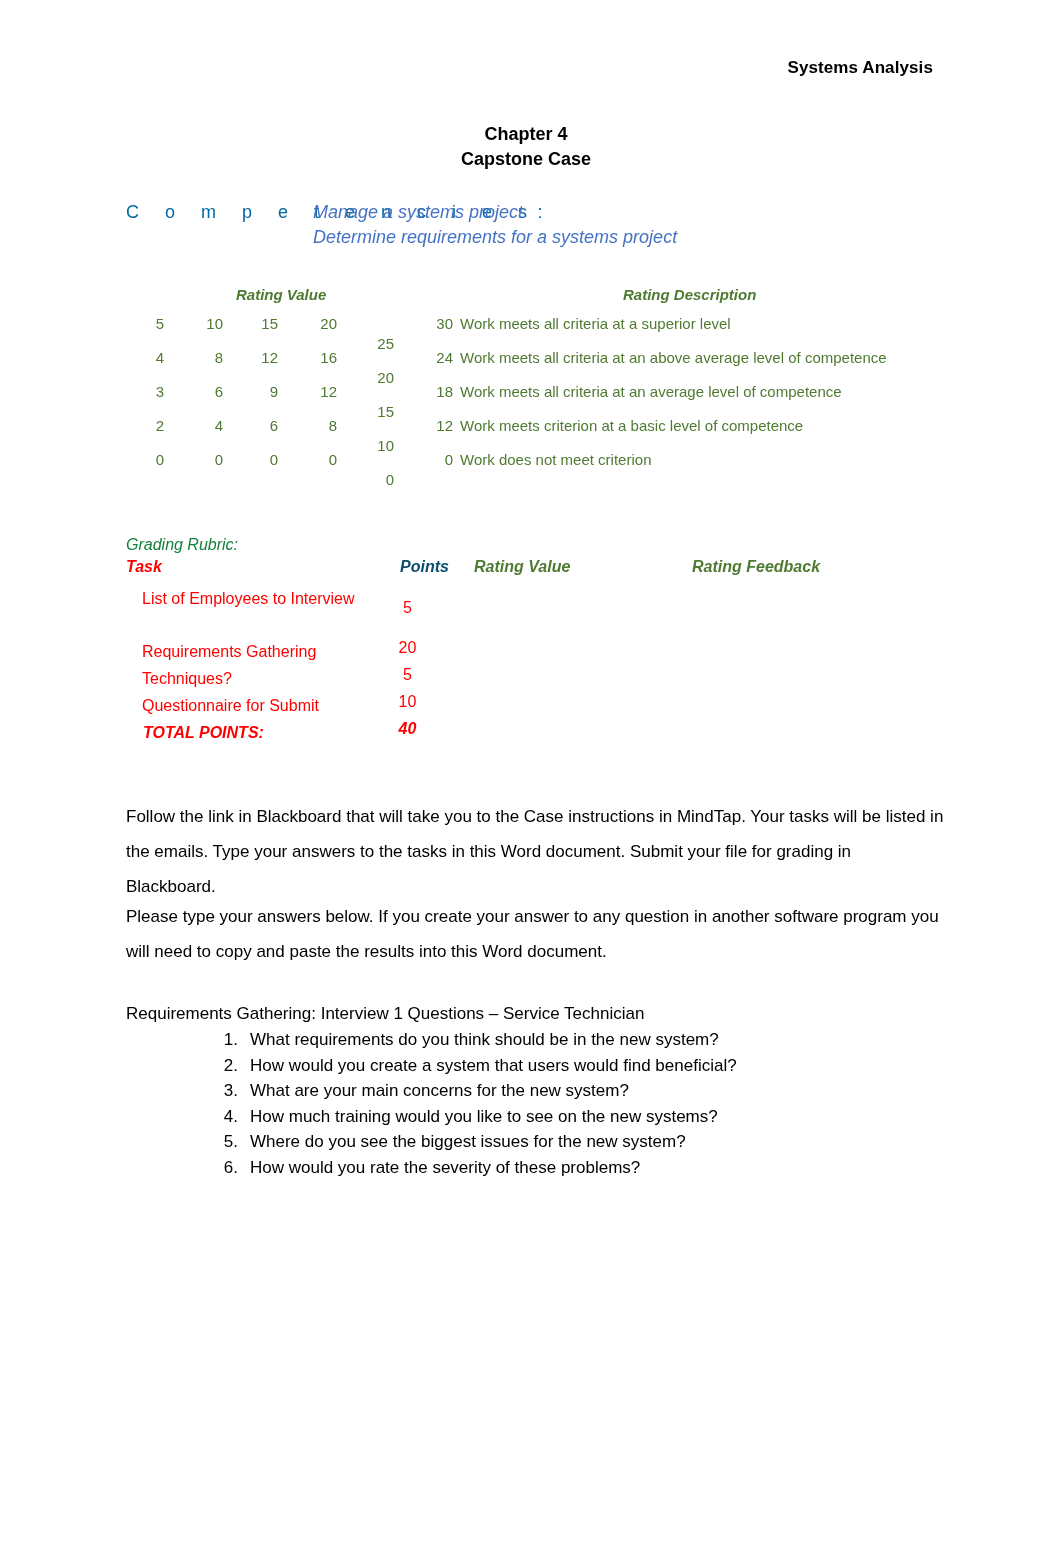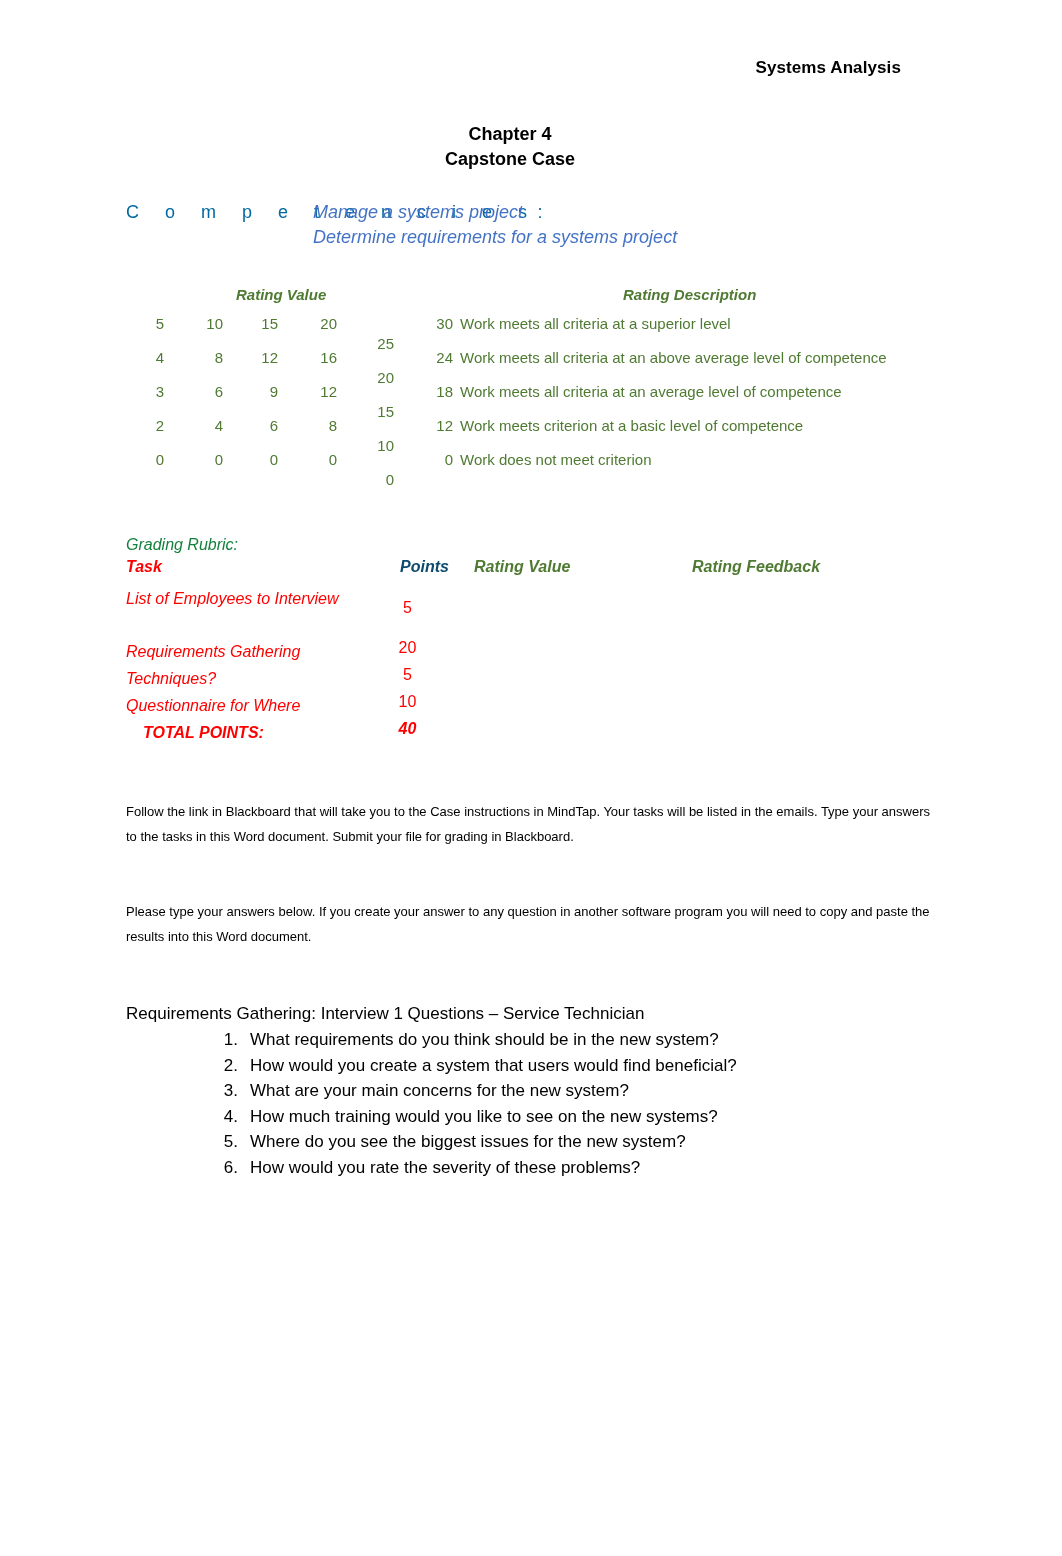--- a/index.html
+++ b/index.html
@@ -14,20 +14,21 @@
     font-family: "Liberation Sans", sans-serif;
     color: #000000;
     overflow: hidden;
   }
 
   .page {
     position: absolute;
     inset: 0;
     width: 1020px;
     height: 1556px;
+    padding-left: 32px;
   }
 
   
   .doc-header {
     position: absolute;
     top: 58px;
     left: 0;
     right: 119px;
     text-align: right;
     font-size: 17px;
@@ -191,25 +192,24 @@
     color: #4f7a32;
   }
 
   .rubric-row {
     position: relative;
     color: #ff0000;
     font-size: 16px;
   }
   .rubric-row .task {
     position: absolute;
-    left: 0;
+    left: 16px;
     top: 0;
     width: 250px;
     line-height: 26px;
-    font-style: italic;
   }
   .rubric-row .points {
     position: absolute;
     left: 259px;
     top: 0;
     width: 45px;
     text-align: center;
   }
   .rubric-row.r-tall { height: 53px; }
   .rubric-row.r-tall .points {
@@ -225,22 +225,22 @@
   .rubric-row.r-total .points {
     font-weight: bold;
     font-style: italic;
   }
 
   
   .body-para {
     position: absolute;
     left: 126px;
     width: 818px;
-    font-size: 13px;
-    line-height: 25px;
+    font-size: 17px;
+    line-height: 35px;
   }
   #para-1 { top: 799px; }
   #para-2 { top: 899px; }
 
   .section-line {
     position: absolute;
     left: 126px;
     top: 1001px;
     width: 830px;
     font-size: 17px;
@@ -368,21 +368,21 @@
     </div>
     <div class="rubric-row r-short">
       <span class="task">Requirements Gathering</span>
       <span class="points">20</span>
     </div>
     <div class="rubric-row r-short">
       <span class="task">Techniques?</span>
       <span class="points">5</span>
     </div>
     <div class="rubric-row r-short">
-      <span class="task">Questionnaire for Where</span>
+      <span class="task">Questionnaire for Submit</span>
       <span class="points">10</span>
     </div>
     <div class="rubric-row r-total">
       <span class="task">TOTAL POINTS:</span>
       <span class="points">40</span>
     </div>
   </div>
 
   <div class="body-para" id="para-1">Follow the link in Blackboard that will take you to the Case instructions in MindTap.  Your tasks will be listed in the emails.  Type your answers to the tasks in this Word document. Submit your file for grading in Blackboard.</div>
   <div class="body-para" id="para-2">Please type your answers below.  If you create your answer to any question in another software program you will need to copy and paste the results into this Word document.</div>

